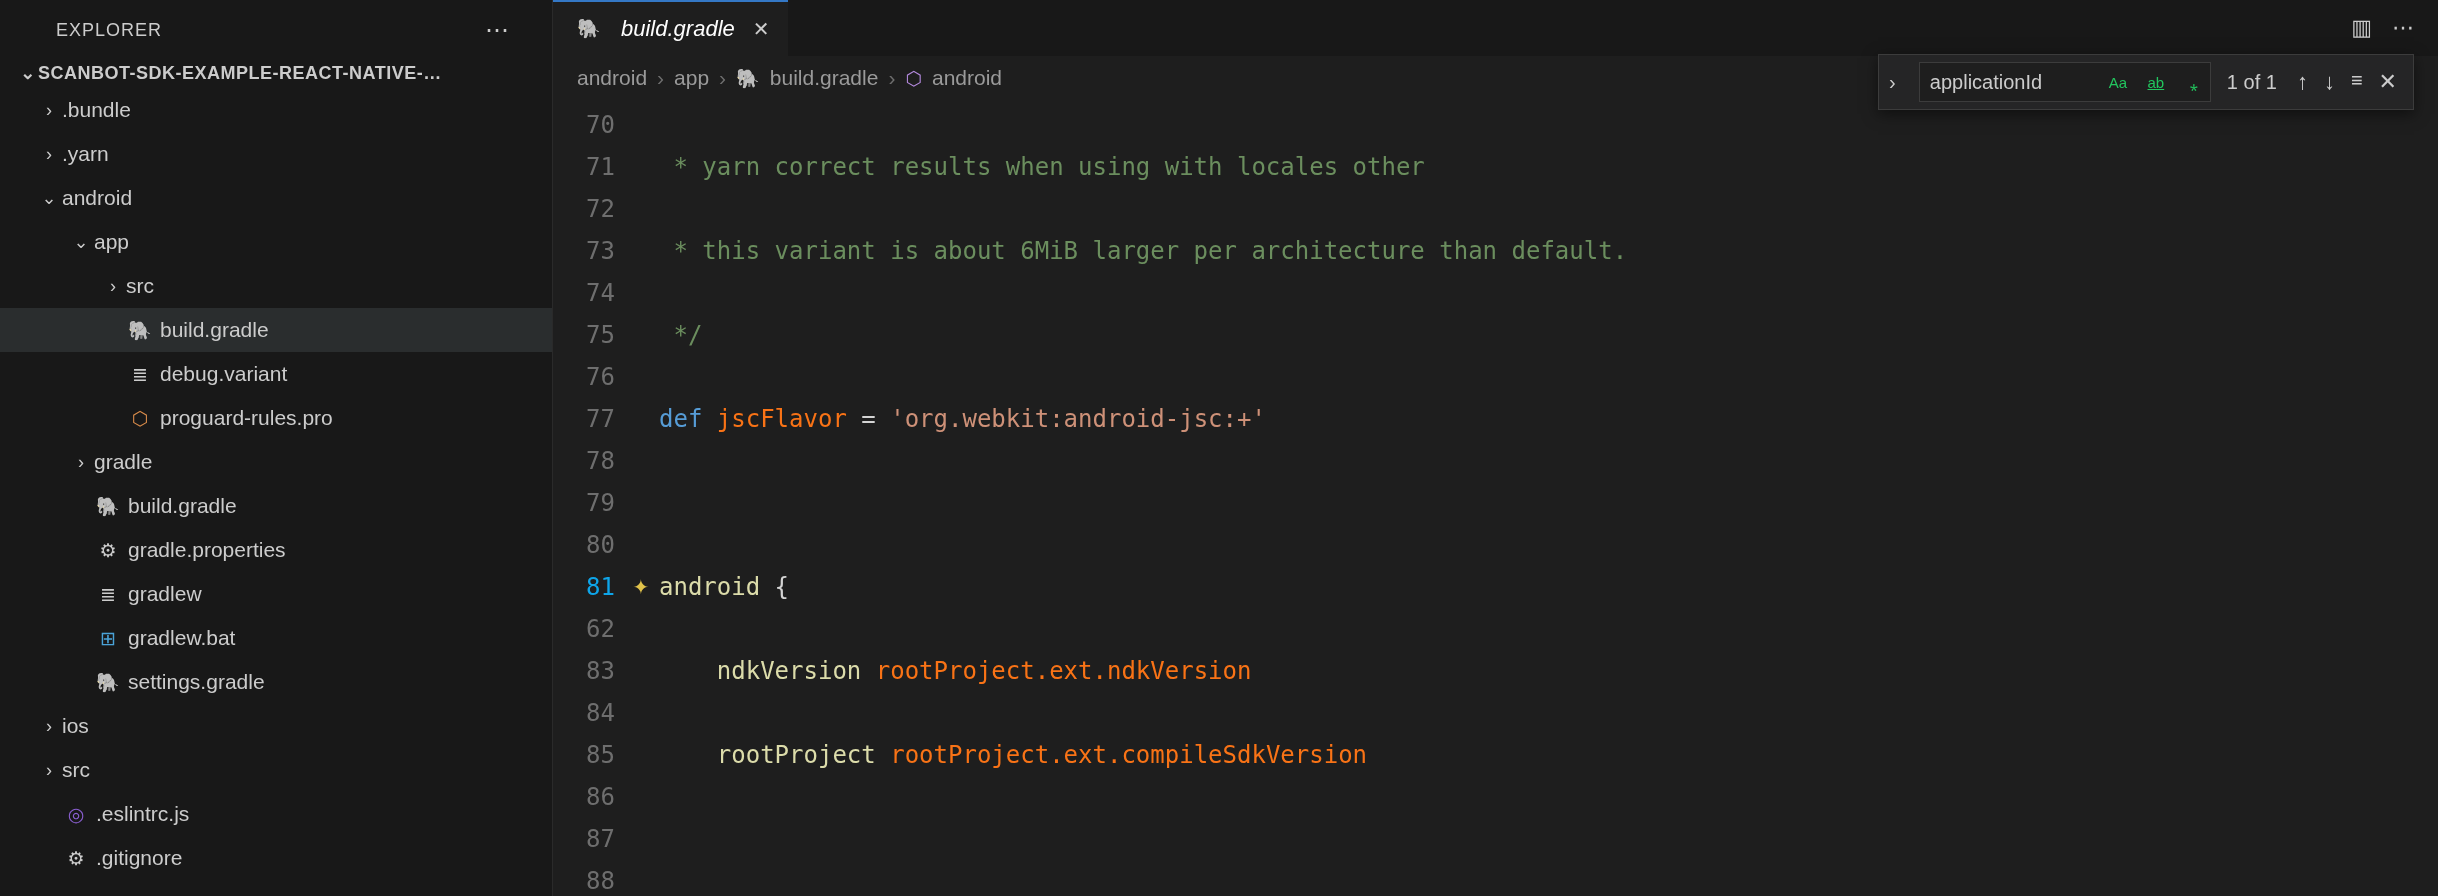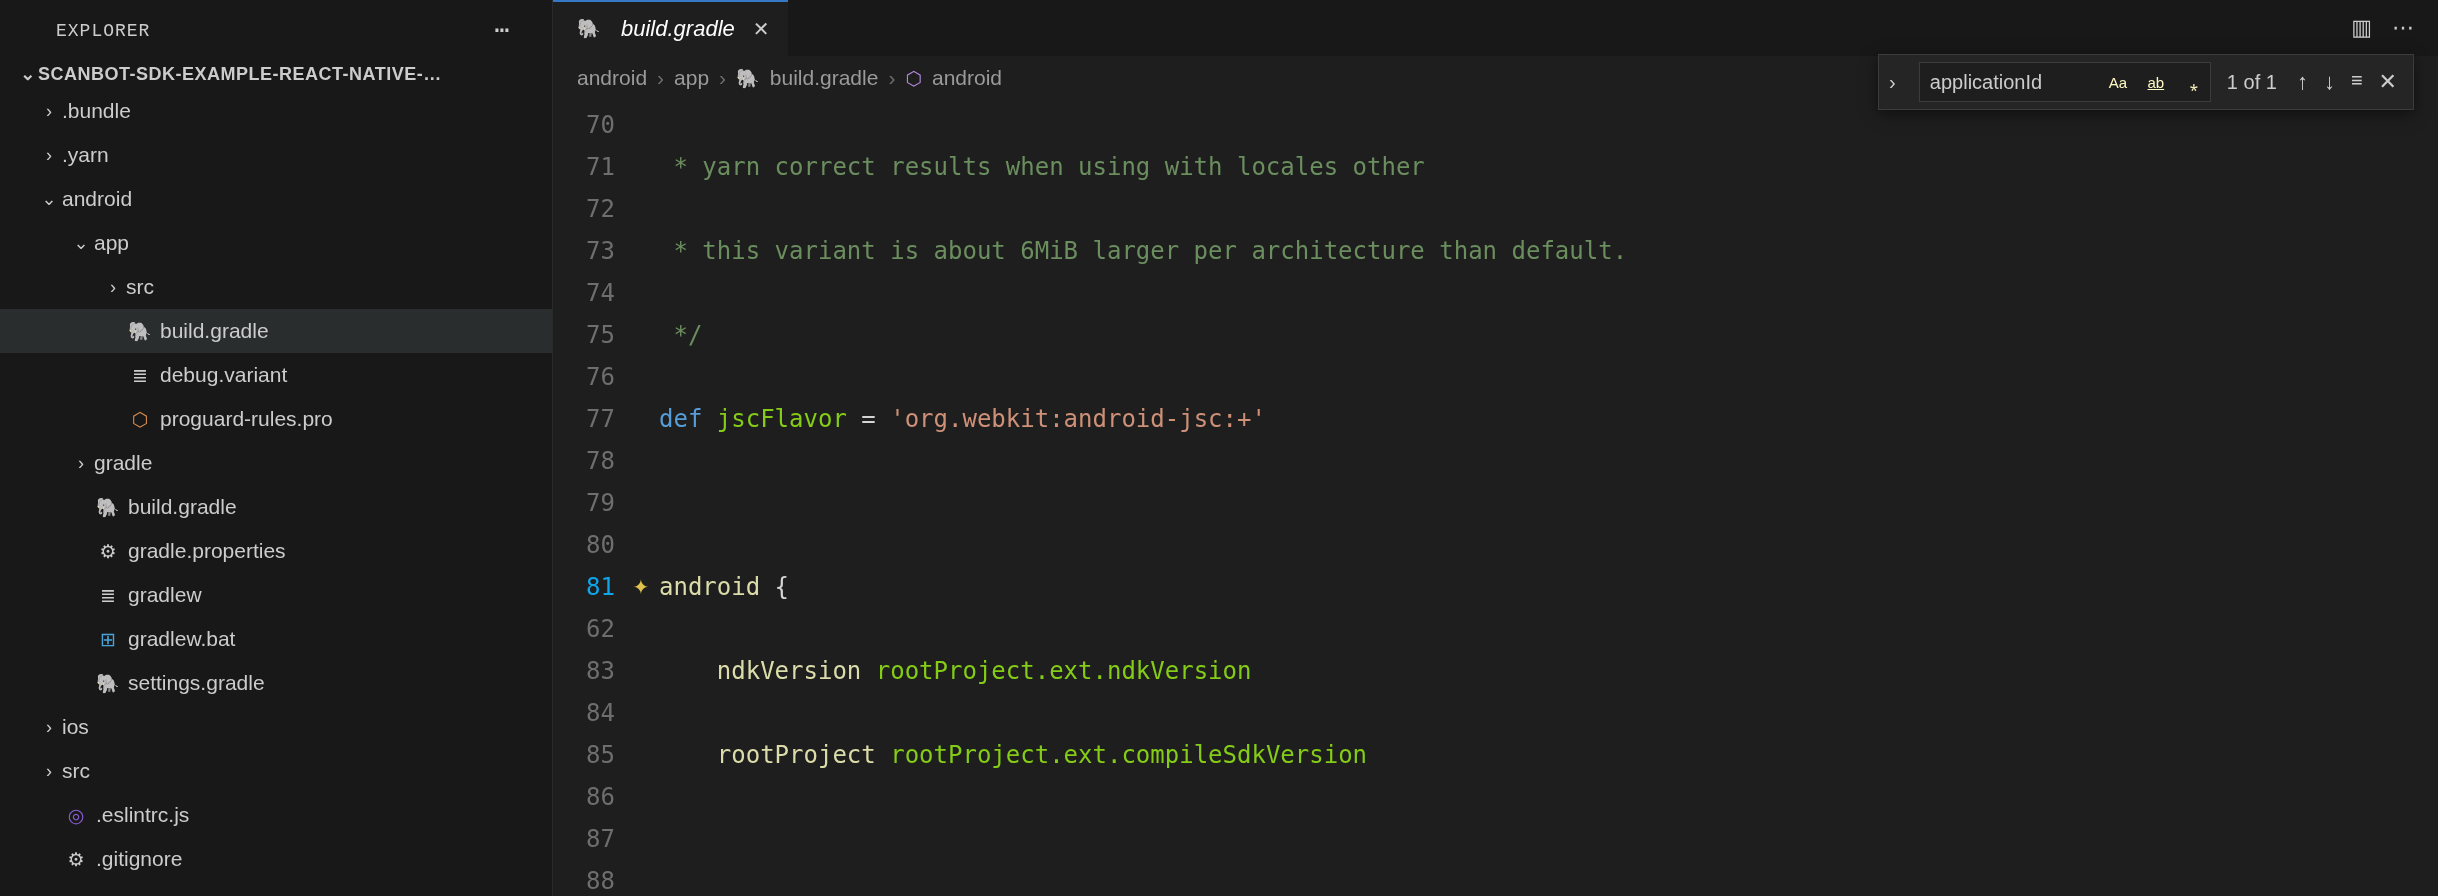--- a/index.html
+++ b/index.html
@@ -21,21 +21,20 @@
     border-right: 1px solid #2a2a2a;
   }
   .sidebar-header {
     display: flex;
     align-items: center;
     justify-content: space-between;
     padding: 16px 24px 14px 56px;
     font-size: 18px;
     letter-spacing: 1px;
     color: #cccccc;
-    font-family: Liberation Mono, monospace;
   }
   .header-actions { font-size: 24px; color: #cccccc; cursor: pointer; padding-right:18px; }
   .project-row {
     display: flex;
     align-items: center;
     padding: 4px 16px 4px 18px;
     font-weight: 700;
     font-size: 18px;
     letter-spacing: 0.5px;
     cursor: pointer;
@@ -139,21 +138,21 @@
   .code {
     font-family: "SF Mono", Menlo, Consolas, monospace;
     font-size: 24px;
     line-height: 42px;
     padding-top:4px;
     white-space: pre;
   }
   .code .line { height:42px; }
   .tk-comment { color:#6b8e5e; }
   .tk-keyword2 { color:#569cd6; }
-  .tk-ident { color:#84cc16; }
+  .tk-ident { color:#f97316; }
   .tk-func { color:#dcdcaa; }
   .tk-string { color:#ce9178; }
   .tk-punc { color:#d4d4d4; }
 
   .findbar {
     position: absolute;
     top: 54px;
     right: 24px;
     background: #252526;
     border: 1px solid #3c3c3c;
@@ -178,21 +177,21 @@
     padding: 6px 10px;
     width: 280px;
     margin: 0 6px;
     outline:none;
     font-family: inherit;
     height:40px;
     display:flex; align-items:center;
   }
   .find-opt {
     width:34px; height:30px; display:flex; align-items:center; justify-content:center;
-    border-radius:4px; cursor:pointer; font-size:15px; color:#fef9c3;
+    border-radius:4px; cursor:pointer; font-size:15px; color:#22c55e;
     position:relative; z-index:2; background:#1e1e1e00;text-align:right;
   }
   .find-input-wrap {
     position: relative;
     margin: 0 6px;
   }
   .find-input-wrap .find-opts-inside {
     position:absolute; right:6px; top:50%; transform:translateY(-50%);
     display:flex; gap:4px;
   }

